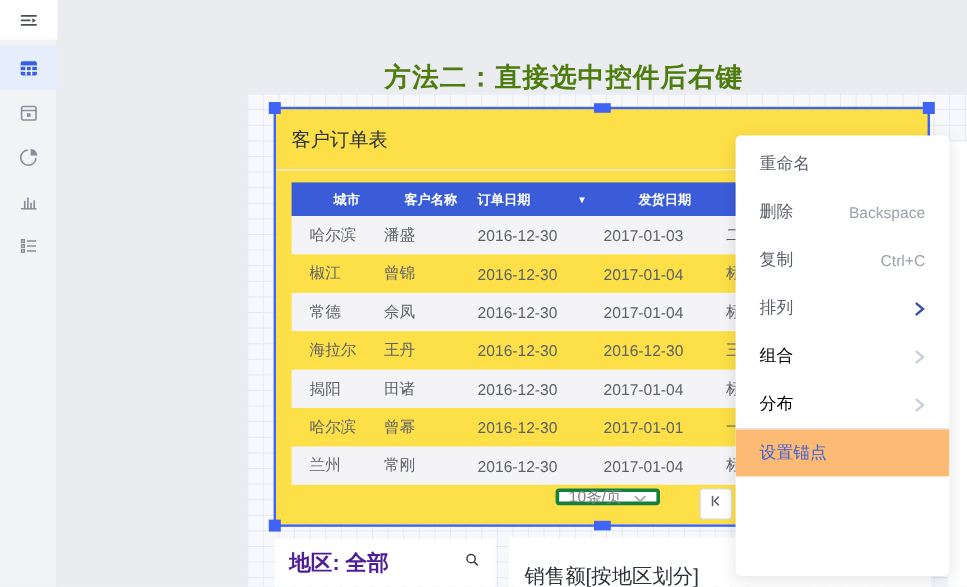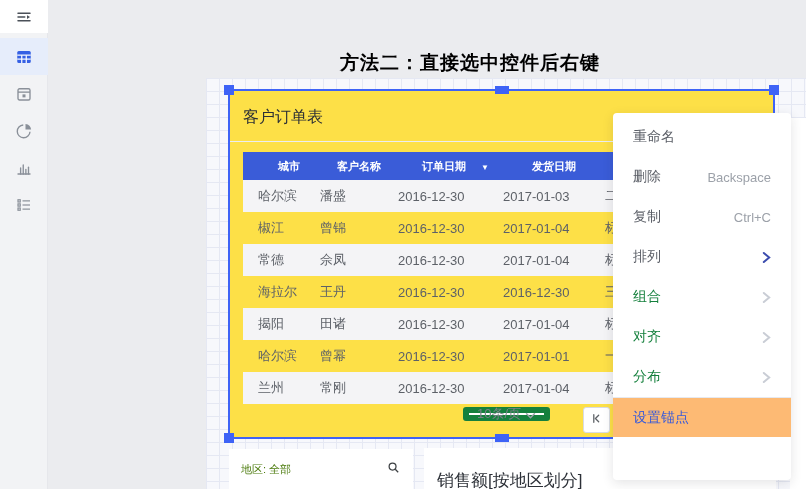--- a/index.html
+++ b/index.html
@@ -16,72 +16,72 @@
   .sb-item svg { display:block; }
 
   
   .grid-canvas { position:absolute; left:206px; top:78px; right:0; bottom:0;
     background-color:#f7f8fc;
     background-image:linear-gradient(#e5e8f3 1px, transparent 1px),
                      linear-gradient(90deg,#e5e8f3 1px, transparent 1px);
     background-size:13px 13px; z-index:0; }
 
   .page-title { position:absolute; left:240px; top:50px; width:460px; text-align:center;
-    font-size:19px; font-weight:700; letter-spacing:1px; color:#000000; z-index:1;font-family:Liberation Serif, serif; }
+    font-size:22px; font-weight:700; letter-spacing:1px; color:#4d7c0f; z-index:1;font-family:Liberation Serif, serif; }
 
   .right-card { position:absolute; left:790px; top:118px; width:16px; height:371px; background:#fff; z-index:2; }
 
   
   .table-card { position:absolute; left:229px; top:90px; width:546px; height:347px;
     background:#fde047; z-index:2; overflow:hidden; }
   .tw-title { height:51px; padding:17px 14px 0; font-size:16px; font-weight:500; color:#2b2f36; }
   .tw-divider { height:1px; background:#ebedf0; }
   .tw-table { margin:10px 14px 0; }
   .tw-head, .tw-row { display:grid; grid-template-columns:62px 78px 105px 102px 1fr;
     padding-left:15px; align-items:center; white-space:nowrap; }
   .tw-head { height:28px; background:#3a5cd8; color:#fff; font-size:11px; font-weight:600;text-align:center; }
-  .th-sort { display:flex; align-items:center; justify-content:space-between; padding-right:14px;margin-left:24px; }
+  .th-sort { display:flex; align-items:center; justify-content:space-between; padding-right:14px; }
   .sort-caret::after { content:"▼"; font-size:8px; color:#fff; }
   .tw-row { height:32px; font-size:13px; color:#5d6168; }
   .tw-row:nth-child(even) { background:#f4f4f6; }
 
   .page-size-box { position:absolute; left:234px; top:317px; width:87px; height:14px;
-    border:6px solid #15803d; border-radius:3px; background:#fff; display:flex;
+    border:3px solid #15803d; border-radius:3px; background:#fff; display:flex;
     align-items:center; justify-content:space-between; padding:0 8px; font-size:13px; color:#7a7f88; cursor:pointer; }
   .first-page-btn { position:absolute; left:354px; top:317px; width:27px; height:26px;
     border:1px solid #d8dbe2; border-radius:3px; background:#fff; display:flex;
     align-items:center; justify-content:center; cursor:pointer; }
 
   
   .selection { position:absolute; left:228px; top:89px; width:547px; height:350px;
     border:2px solid #3e63f6; z-index:4; pointer-events:none; }
   .h { position:absolute; background:#3e63f6; }
   .h.tl { left:-6px; top:-6px; width:10px; height:10px; }
   .h.tr { right:-6px; top:-6px; width:10px; height:10px; }
   .h.bl { left:-6px; bottom:-6px; width:10px; height:10px; }
   .h.br { right:-6px; bottom:-6px; width:10px; height:10px; }
   .h.tc { left:calc(50% - 7px); top:-5px; width:14px; height:8px; }
   .h.bc { left:calc(50% - 7px); bottom:-5px; width:14px; height:8px; }
 
   
   .filter-card { position:absolute; left:229px; top:449px; width:184px; height:40px; background:#fff;
     z-index:2; display:flex; align-items:center; justify-content:space-between; padding:0 12px; }
-  .filter-label { font-size:11px; color:#4d7c0f; }
+  .filter-label { font-size:18px; color:#4c1d95;font-weight:bold; }
   .chart-card { position:absolute; left:424px; top:448px; width:352px; height:41px; background:#ffffff; z-index:2; }
   .chart-title { position:absolute; left:13px; top:21px; font-size:17px; color:#2c3037; }
 
   
   .context-menu { position:absolute; left:613px; top:113px; width:178px; height:367px;
     background:#fff; z-index:10; border-radius:4px; overflow:hidden;
     box-shadow:0 3px 12px rgba(31,35,41,.12); padding-top:4px; }
   .mi { height:40px; display:flex; align-items:center; justify-content:space-between;
     padding:0 20px; font-size:14px; color:#5a5e66; cursor:pointer; }
   .mi .mi-shortcut { color:#9ca1a9; font-size:13px; }
   .mi .mi-arrow { display:flex; color:#3b4cae; }
-  .mi.disabled { color:#15803d; cursor:default;text-align:right; }
+  .mi.disabled { color:#000000; cursor:default;text-align:right; }
   .mi.disabled .mi-arrow { color:#c9cdd5; }
   .mi.anchor { background:#fdba74; color:#3a5bd9; border-top:1px solid #e6e9f0; }
 </style>
 </head>
 <body>
 
 <div class="sidebar">
   <div class="sb-item first">
     <span>
       <svg width="18" height="18" viewBox="0 0 24 24" fill="none" stroke="#4a5058" stroke-width="2" stroke-linecap="round">
@@ -282,28 +282,20 @@
   </div>
   <div class="mi disabled">
     <span class="mi-label">组合</span>
     <span class="mi-arrow">
       <svg width="9" height="13" viewBox="0 0 10 14" fill="none" stroke="currentColor" stroke-width="2.2" stroke-linecap="round">
         <polyline points="2,2 8,7 2,12"></polyline>
       </svg>
     </span>
   </div>
   <div class="mi disabled">
-    <span class="mi-label">对齐</span>
-    <span class="mi-arrow">
-      <svg width="9" height="13" viewBox="0 0 10 14" fill="none" stroke="currentColor" stroke-width="2.2" stroke-linecap="round">
-        <polyline points="2,2 8,7 2,12"></polyline>
-      </svg>
-    </span>
-  </div>
-  <div class="mi disabled">
     <span class="mi-label">分布</span>
     <span class="mi-arrow">
       <svg width="9" height="13" viewBox="0 0 10 14" fill="none" stroke="currentColor" stroke-width="2.2" stroke-linecap="round">
         <polyline points="2,2 8,7 2,12"></polyline>
       </svg>
     </span>
   </div>
   <div class="mi anchor">
     <span class="mi-label">设置锚点</span>
   </div>

